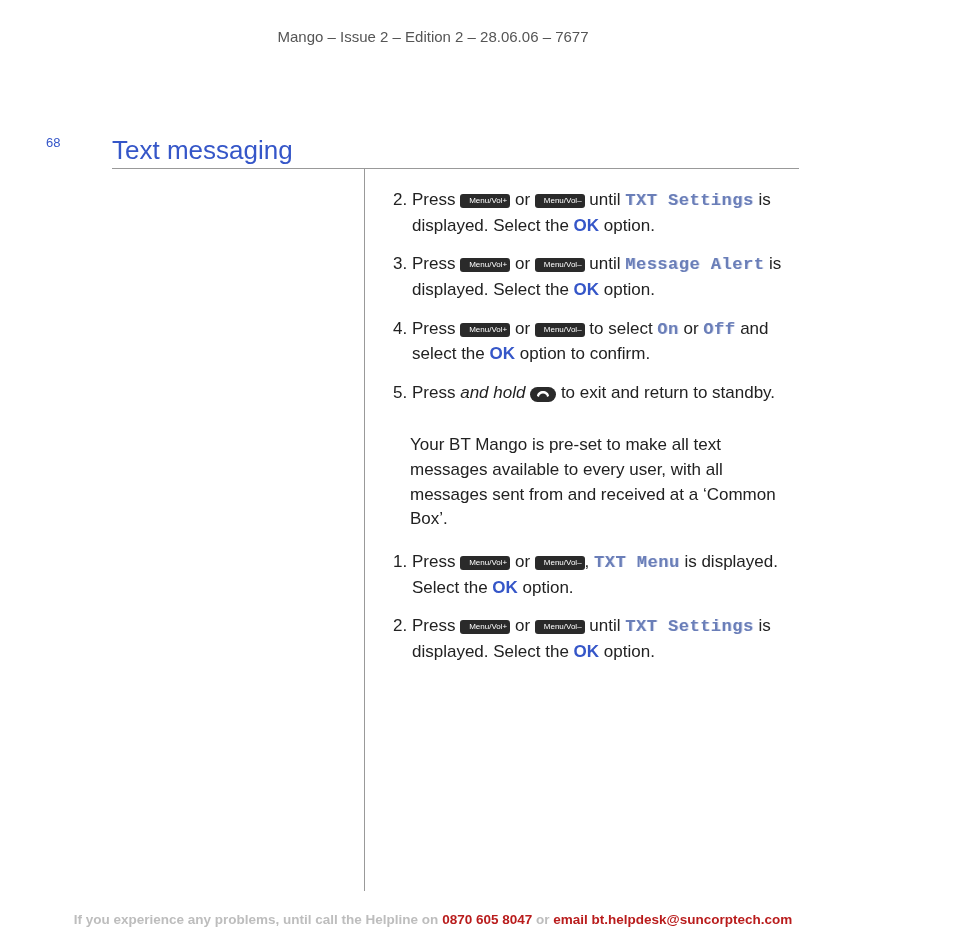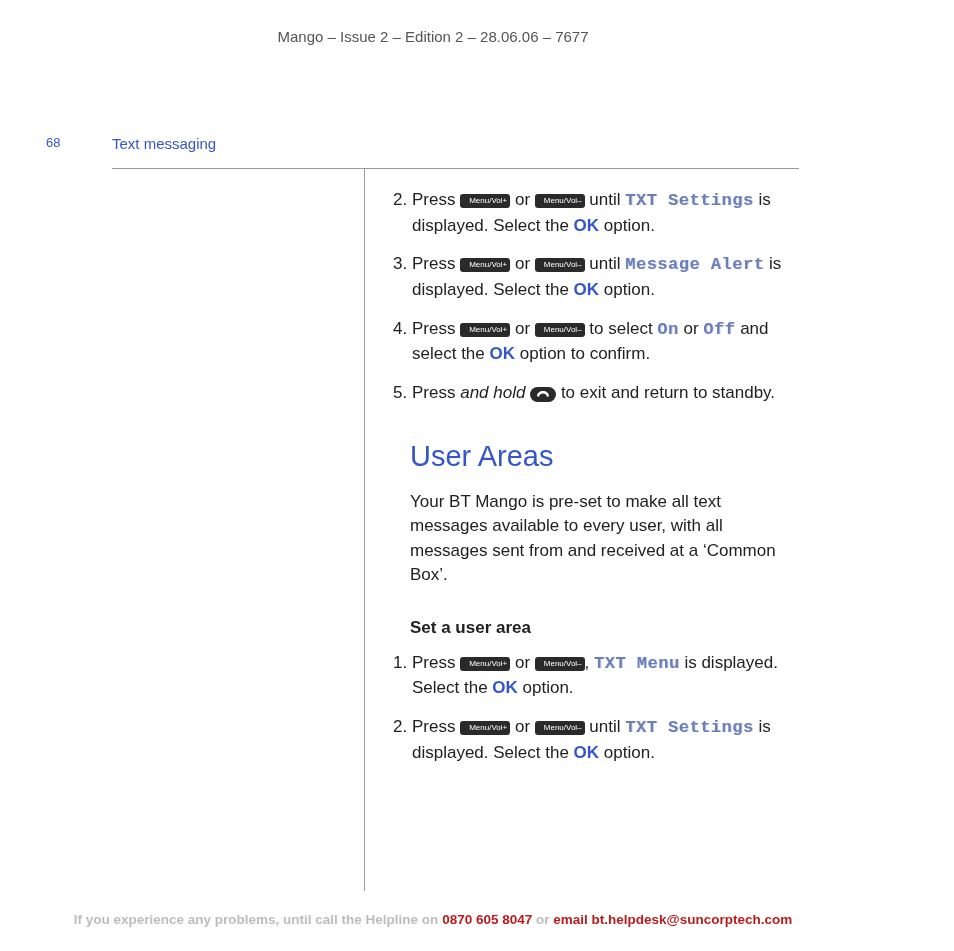--- a/index.html
+++ b/index.html
@@ -30,21 +30,21 @@
     top: 135px;
     left: 46px;
     color: #3556c8;
     font-size: 13px;
   }
   .section-title {
     position: absolute;
     top: 135px;
     left: 112px;
     color: #3556c8;
-    font-size: 15px;
+    font-size: 26px;
   }
   .hr-line {
     position: absolute;
     top: 168px;
     left: 112px;
     right: 67px;
     border-top: 1px solid #999;
   }
   .vr-line {
     position: absolute;
@@ -162,24 +162,22 @@
       <li>
         <span>Press </span><span class="key">Menu/Vol+</span><span> or </span><span class="key">Menu/Vol–</span><span> to select </span><span class="lcd">On</span><span> or </span><span class="lcd">Off</span><span> and select the </span><span class="ok">OK</span><span> option to confirm.</span>
       </li>
       <li>
         <span>Press </span><span class="emph">and hold</span> <span class="key-phone"><svg width="14" height="9" viewBox="0 0 14 9">
               <path d="M1 6 C1 3 4 1 7 1 C10 1 13 3 13 6 L11 7 C11 5 9 3.5 7 3.5 C5 3.5 3 5 3 7 Z" fill="#fff"></path>
             </svg></span><span> to exit and return to standby.</span>
       </li>
     </ol>
 
-    <h2 class="user-areas">User Areas</h2>
     <p class="para">Your BT Mango is pre-set to make all text messages available to every user, with all messages sent from and received at a ‘Common Box’.</p>
 
-    <div class="subhead">Set a user area</div>
 
     <ol class="steps" start="1">
       <li>
         <span>Press </span><span class="key">Menu/Vol+</span><span> or </span><span class="key">Menu/Vol–</span><span>, </span><span class="lcd">TXT Menu</span><span> is displayed. Select the </span><span class="ok">OK</span><span> option.</span>
       </li>
       <li>
         <span>Press </span><span class="key">Menu/Vol+</span><span> or </span><span class="key">Menu/Vol–</span><span> until </span><span class="lcd">TXT Settings</span><span> is displayed. Select the </span><span class="ok">OK</span><span> option.</span>
       </li>
     </ol>
 

